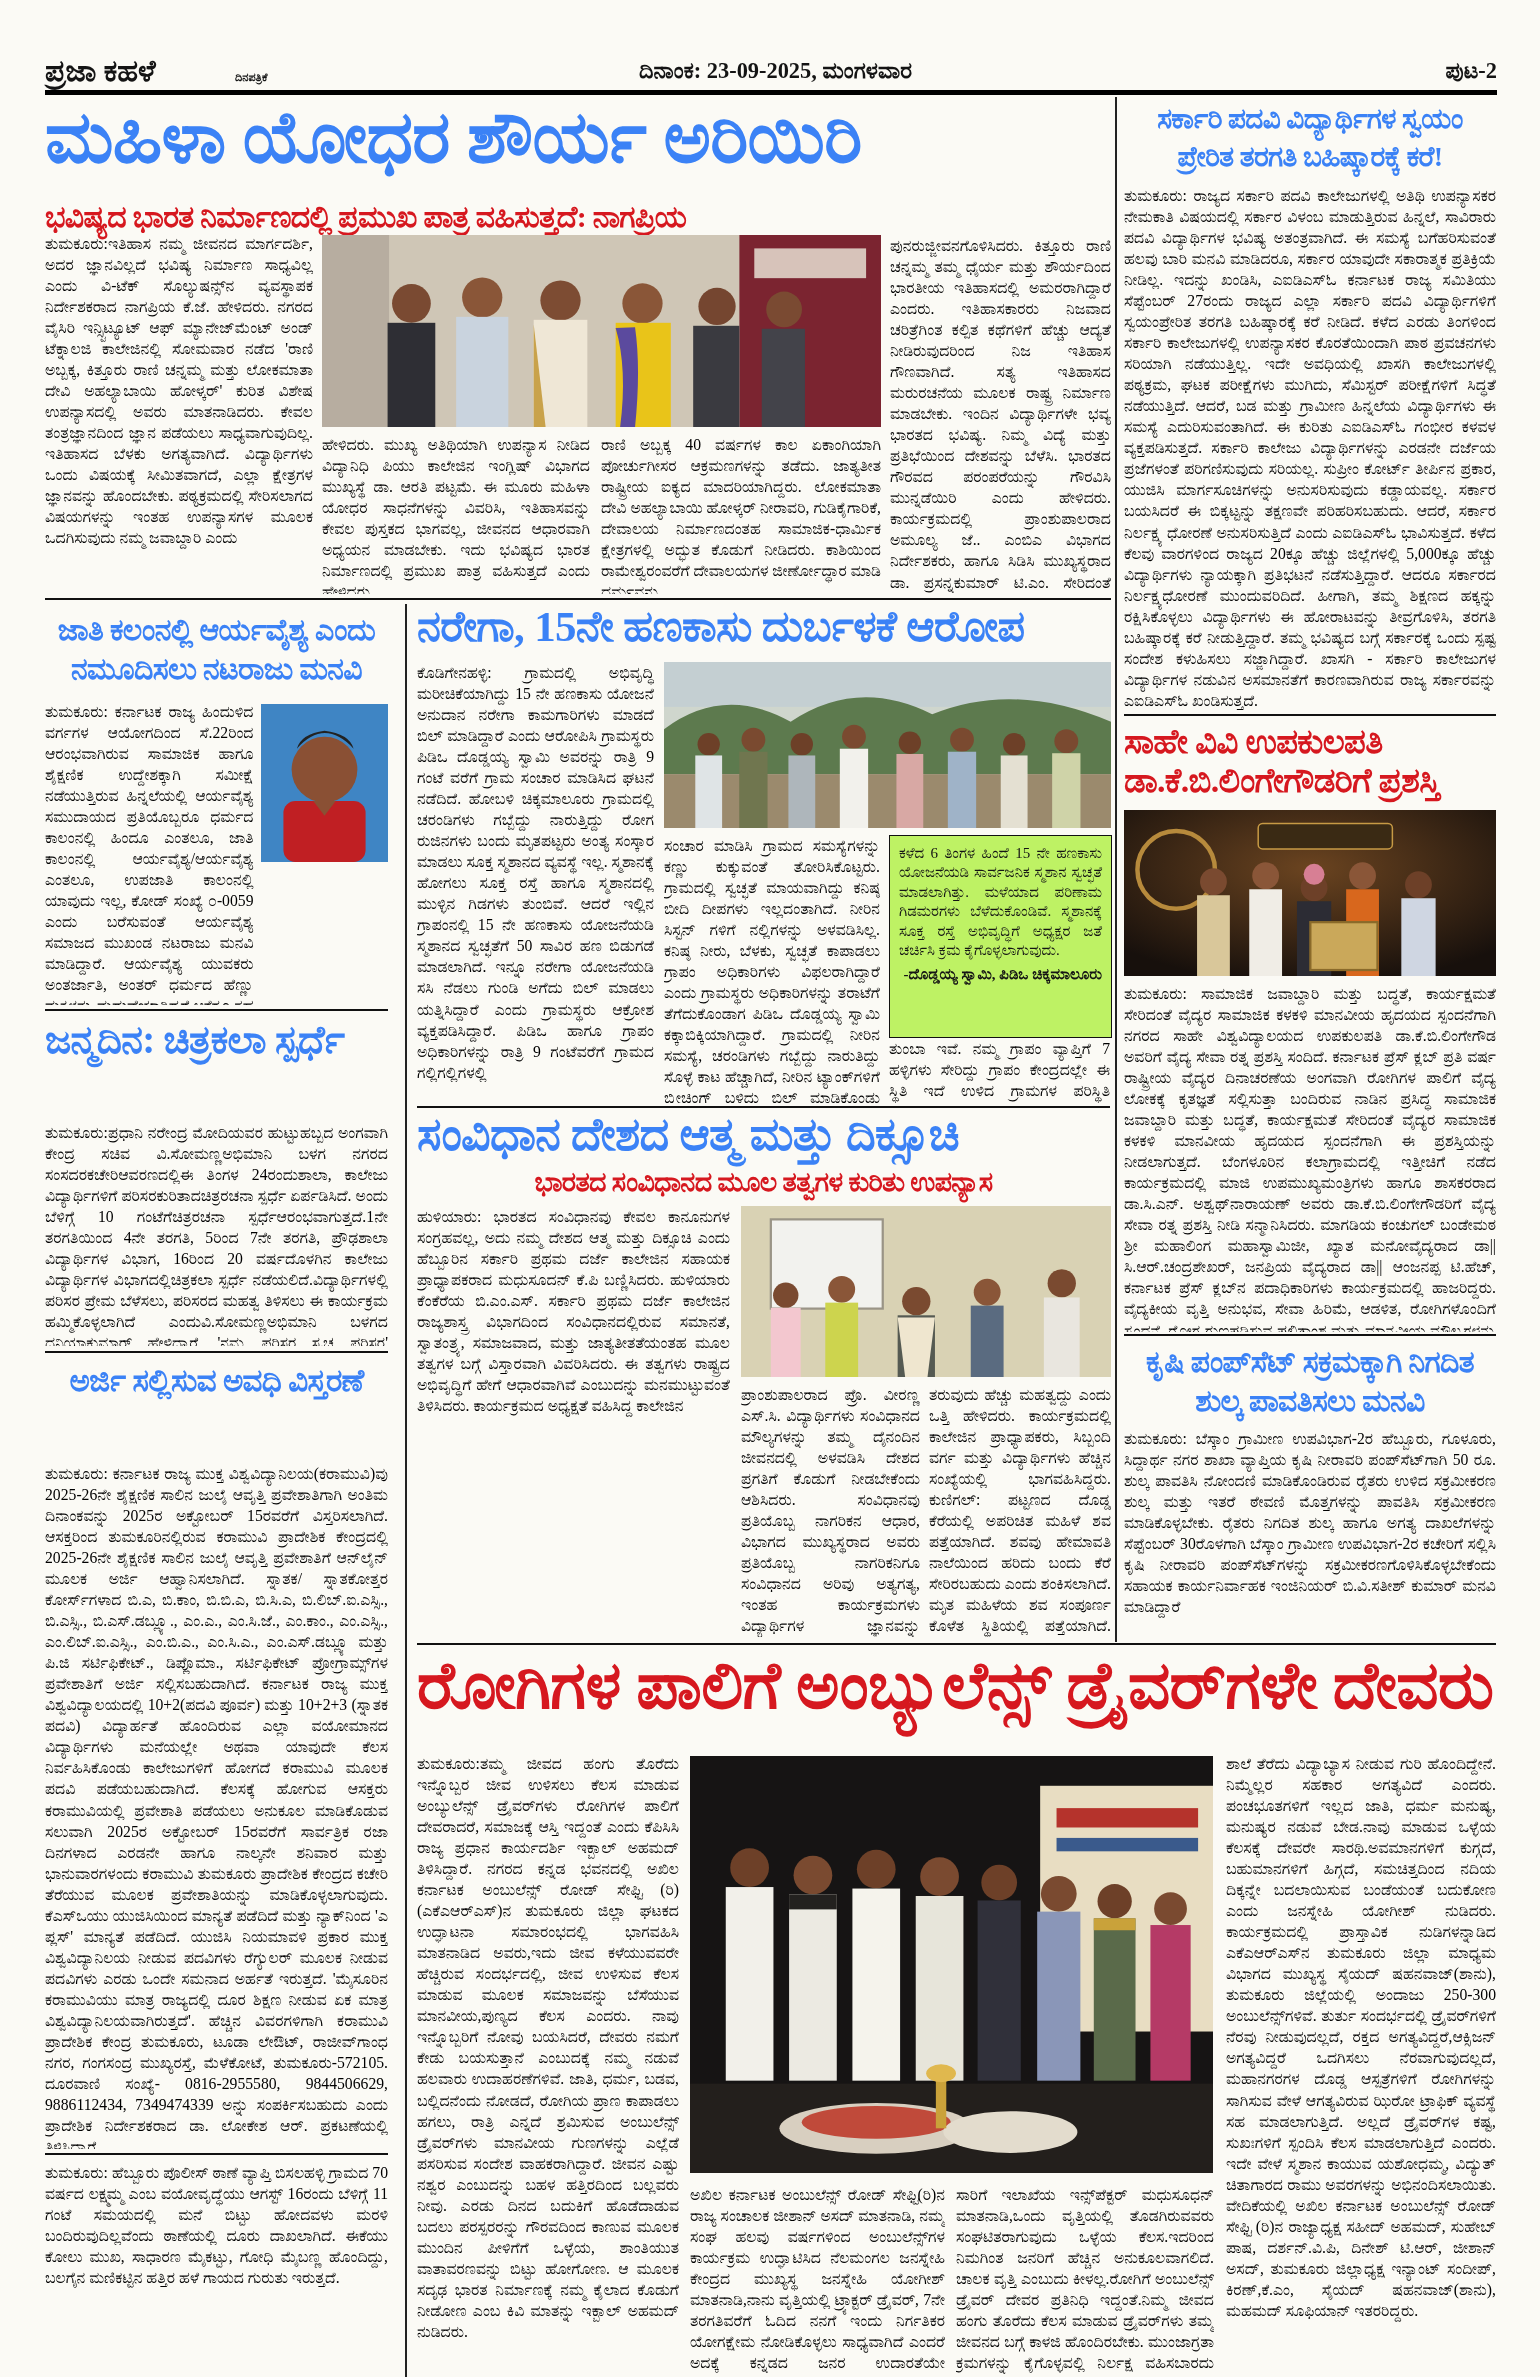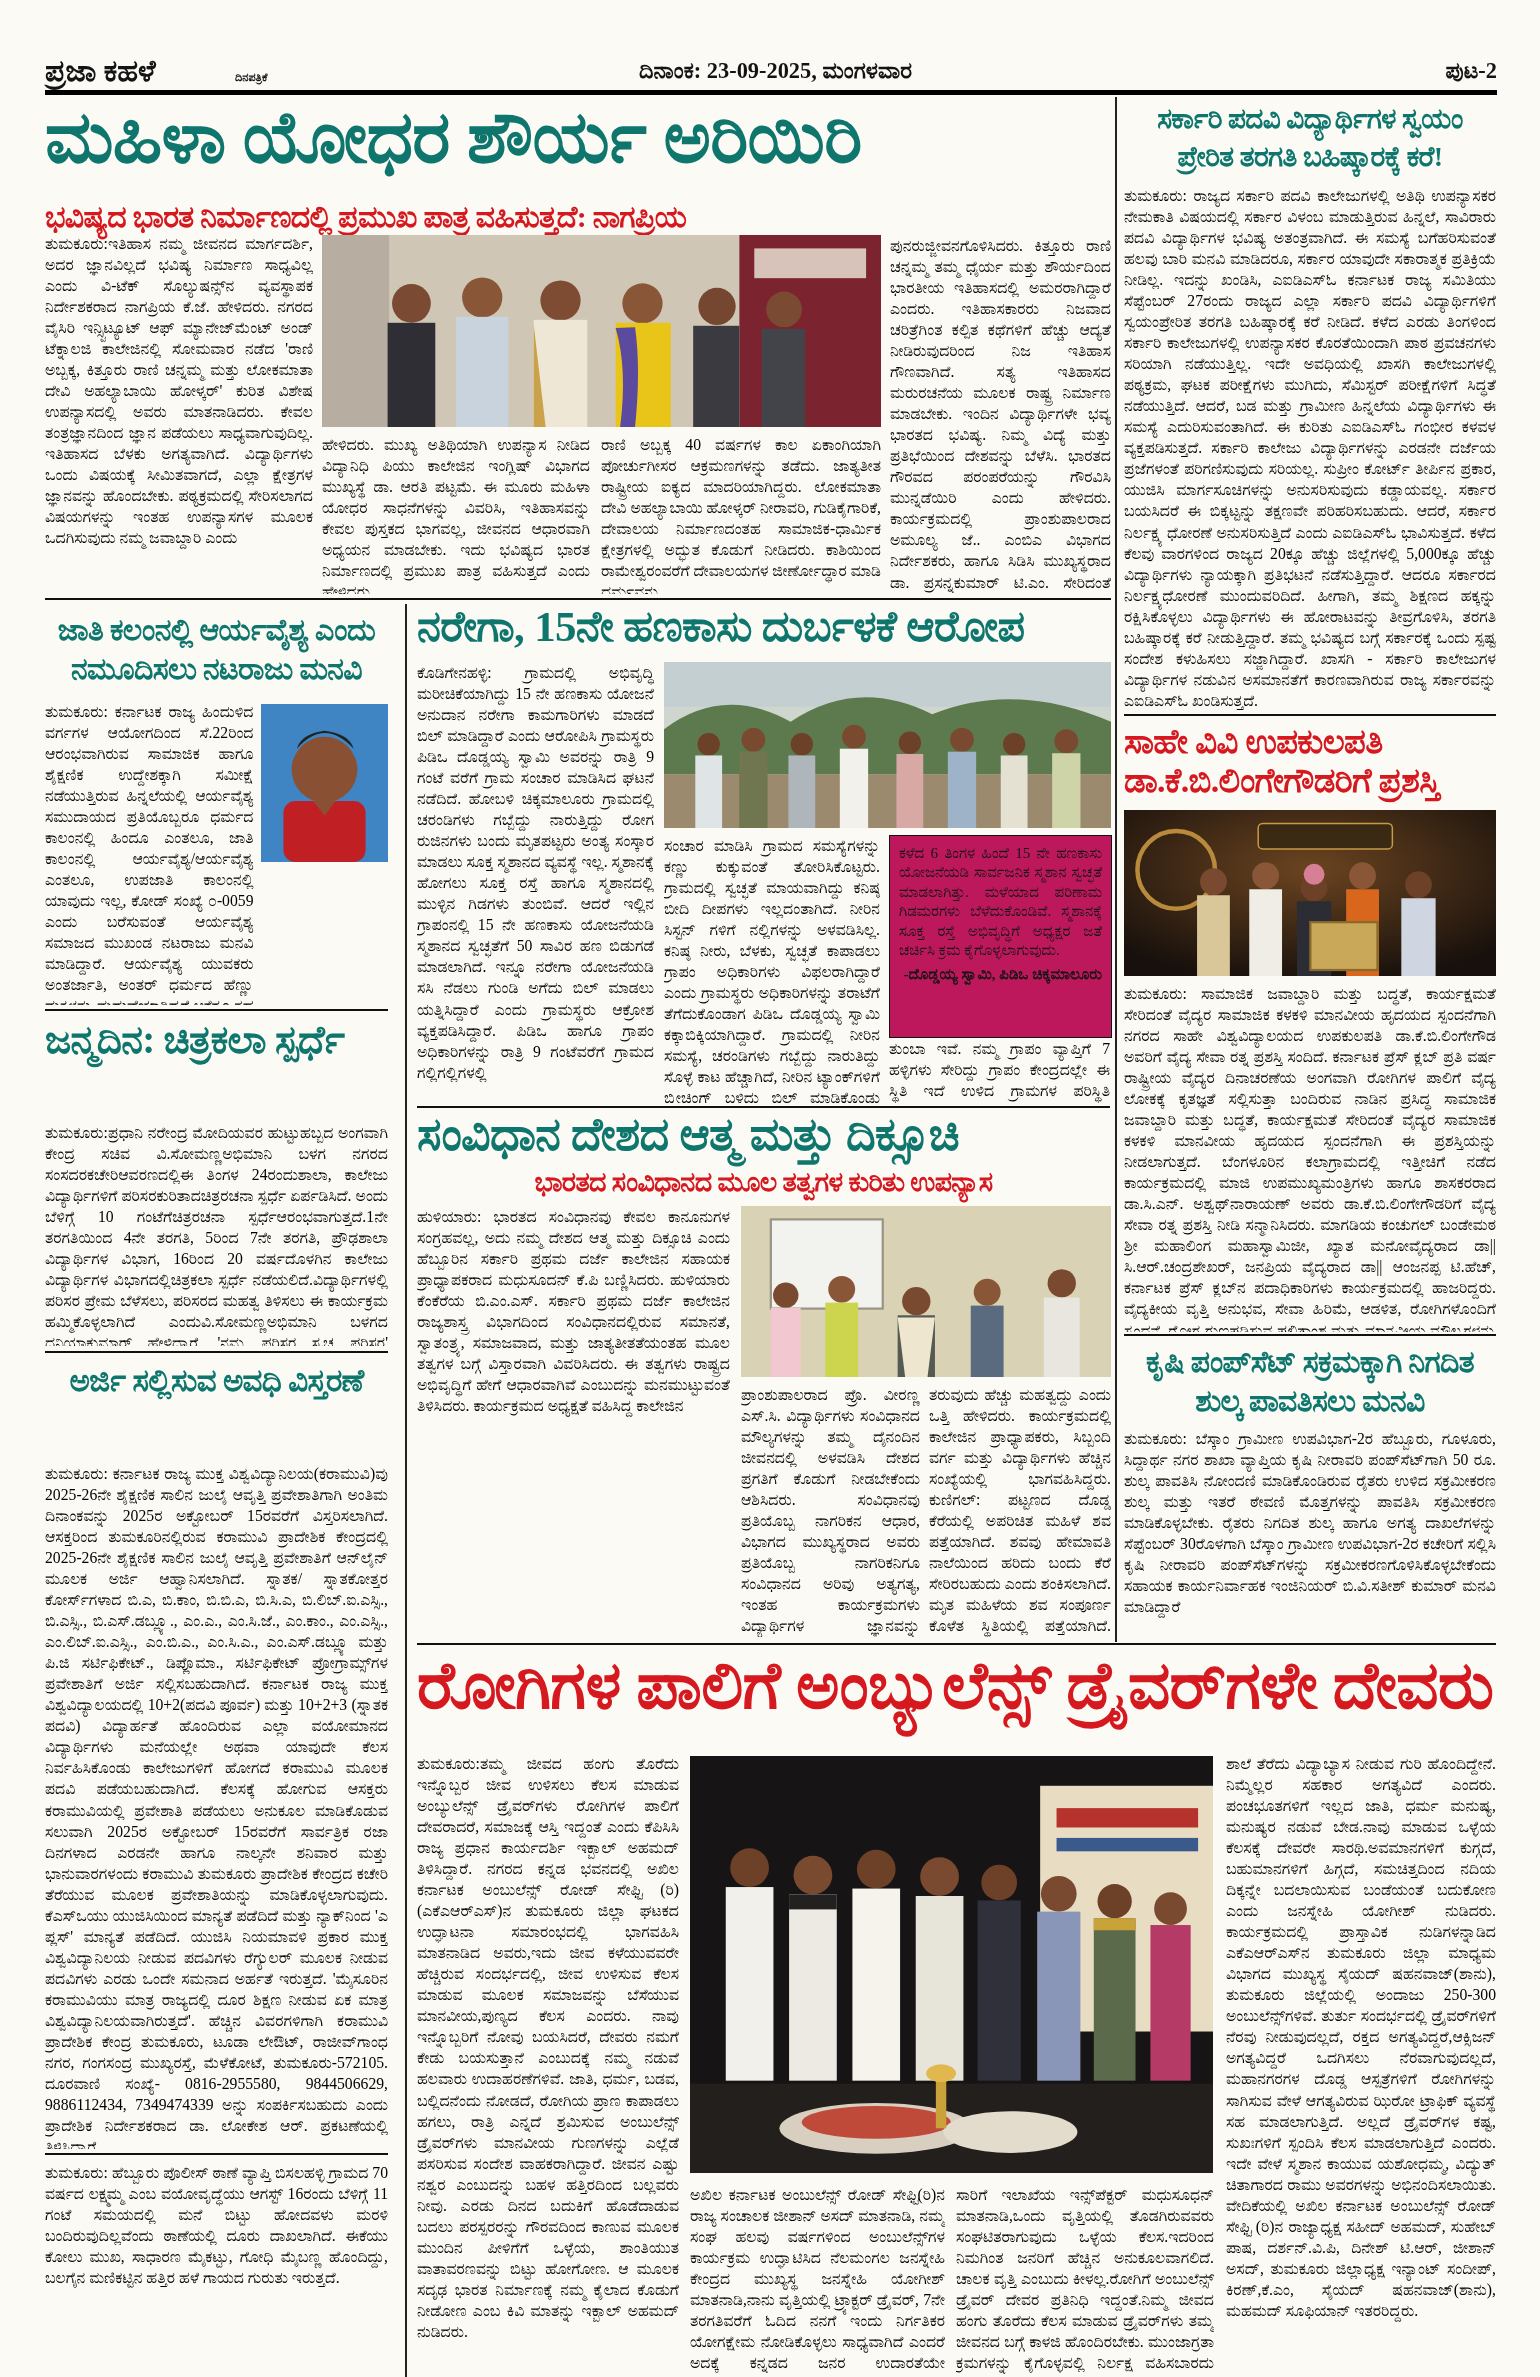--- a/index.html
+++ b/index.html
@@ -7,30 +7,30 @@
     width:1541px;height:2377px;position:relative;
     background:#fbfaf5;color:#141414;
     font-family:"Liberation Serif", serif;
     overflow:hidden;
   }
   .abs{position:absolute;}
   .body-text{
     font-size:15.7px;line-height:1.34;text-align:justify;
     word-break:break-word;overflow:hidden;color:#000000;
   }
-  .headline{font-weight:bold;color:#0f766e;letter-spacing:-0.7px;}
+  .headline{font-weight:bold;color:#3b82f6;letter-spacing:-0.7px;}
   .red{color:#d6181f;}
   .center{text-align:center;}
   .hrule{background:#111;height:2.2px;}
   .hrule-thick{background:#000;height:5.2px;}
   .vrule{background:#222;width:1.5px;}
   .photo{overflow:hidden;background:#777;}
   .photo svg{display:block;width:100%;height:100%;}
   .quote-box{
-    border:1.5px solid #111;padding:7.5px 9px;background:#be185d;
+    border:1.5px solid #111;padding:7.5px 9px;background:#bef264;
     font-size:15px;line-height:1.3;text-align:justify;overflow:hidden;
   }
   .masthead-title{font-size:30px;font-weight:bold;letter-spacing:0;}
   .masthead-sub{font-size:11.2px;font-weight:bold;}
   .masthead-date{font-size:22.4px;font-weight:bold;}
   .masthead-page{font-size:22.4px;font-weight:bold;}
   .attr{font-weight:bold;text-align:right;display:block;margin-top:4.5px;}
 </style>
 </head>
 <body>

